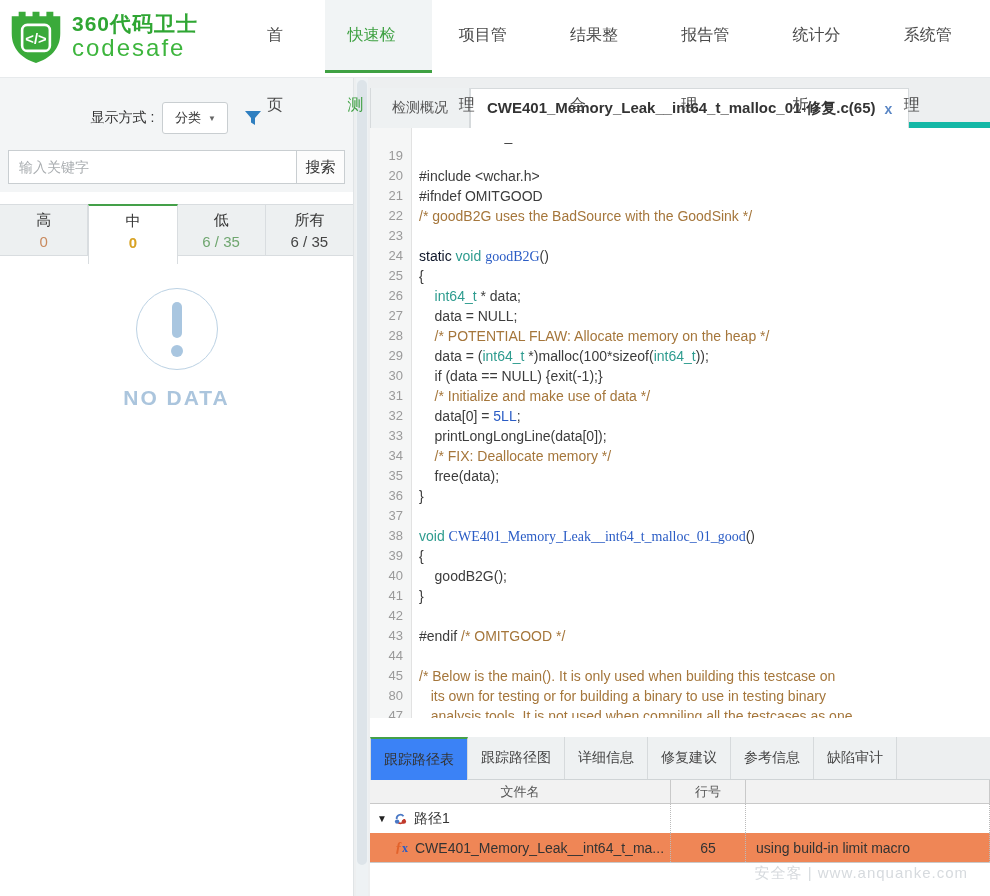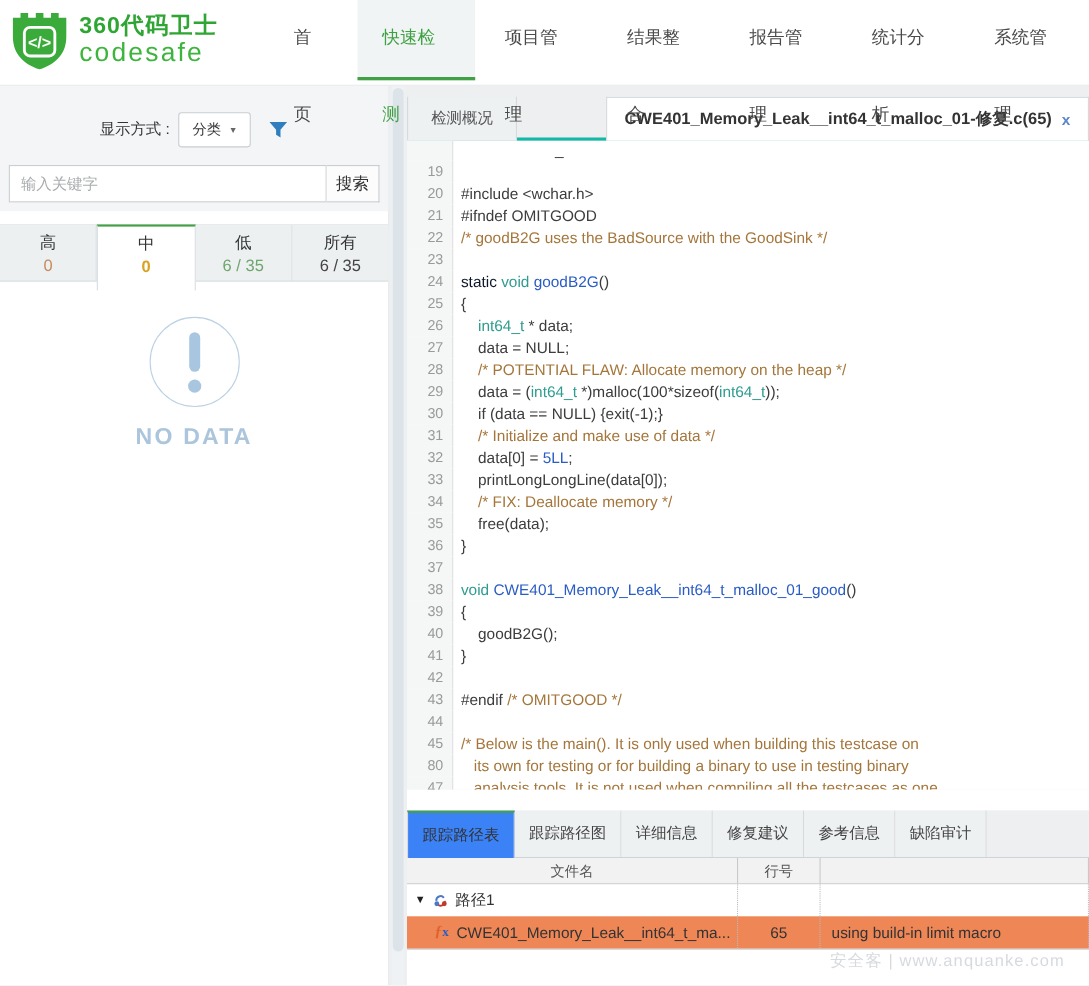--- a/index.html
+++ b/index.html
@@ -44,37 +44,37 @@
   .nd-bar { width:10px; height:36px; background:#a9c6e0; border-radius:5px; }
   .nd-dot { width:12px; height:12px; background:#a9c6e0; border-radius:50%; margin-top:7px; }
   .nd-text { margin-top:16px; font-size:21px; font-weight:bold; color:#abc5dd; letter-spacing:2px; }
 
   
   .v-scroll { position:absolute; left:356px; top:0; width:12px; bottom:0; background:#eef2f4; }
   .v-thumb { position:absolute; left:1px; right:1px; top:2px; height:96%; background:#dde4e9; border-radius:6px; }
 
   
   .main { position:absolute; left:370px; top:0; right:0; bottom:0; }
-  .file-tabs { position:absolute; top:10px; left:0; right:0; height:40px; display:flex; border-bottom:3px solid #14b8a6;justify-content:space-between; }
+  .file-tabs { position:absolute; top:10px; left:0; right:0; height:40px; display:flex; border-bottom:6px solid #14b8a6; }
   .file-tab { height:40px; display:flex; align-items:center; cursor:pointer; }
   .file-tab.plain { width:100px; justify-content:center; background:#eef1f2; border-left:1px solid #d6dadc; border-right:1px solid #d6dadc; font-size:14px; color:#555; }
   .file-tab.active { background:#fff; border:1px solid #d6dadc; border-bottom:none; margin-bottom:-1px; padding:0 16px; font-size:15px; font-weight:bold; color:#333; z-index:2; }
   .tab-close { margin-left:9px; color:#5b87c5; font-weight:bold; font-size:14px; cursor:pointer; }
 
   
   .code-area { position:absolute; top:50px; left:0; right:0; height:590px; background:#fff; overflow:hidden; }
   .code-scroll { margin-top:-2px; }
   .code-row { display:flex; height:20px; line-height:20px; }
   .ln { width:42px; flex:0 0 42px; background:#f5f6f6; border-right:1px solid #e2e2e2; color:#9a9a9a; font-size:13px; text-align:right; padding-right:8px; }
   .cl { white-space:pre; font-size:14px; color:#3c3c3c; padding-left:7px; }
   .tk-d { color:#3c3c3c; }
   .tk-c { color:#a5763b; }
   .tk-k { color:#0f172a; }
   .tk-t { color:#2e9c8f; }
-  .tk-f { color:#2a5cc5; }
+  .tk-f { color:#2a5cc5;font-family:Liberation Serif, serif; }
   .tk-n { color:#2a5cc5; }
   .code-gap { position:absolute; top:640px; left:0; right:0; height:19px; background:#fff; }
 
   
   .trace-panel { position:absolute; top:659px; left:0; right:0; bottom:0; background:#fff; }
   .trace-tabs { display:flex; height:43px; border-bottom:1px solid #cfd4d6; background:#edeff0; }
   .trace-tab { padding:0 13px; display:flex; align-items:center; font-size:14px; color:#444; background:#eef1f2; border-right:1px solid #d6dadc; cursor:pointer; }
   .trace-tab:first-child { border-left:1px solid #d6dadc; }
   .trace-tab.active { background:#3b82f6; border-top:2px solid #44a049; margin-bottom:-1px; color:#333; z-index:2; }
   .trace-tabs .rest { flex:1; background:#edeff0; }

